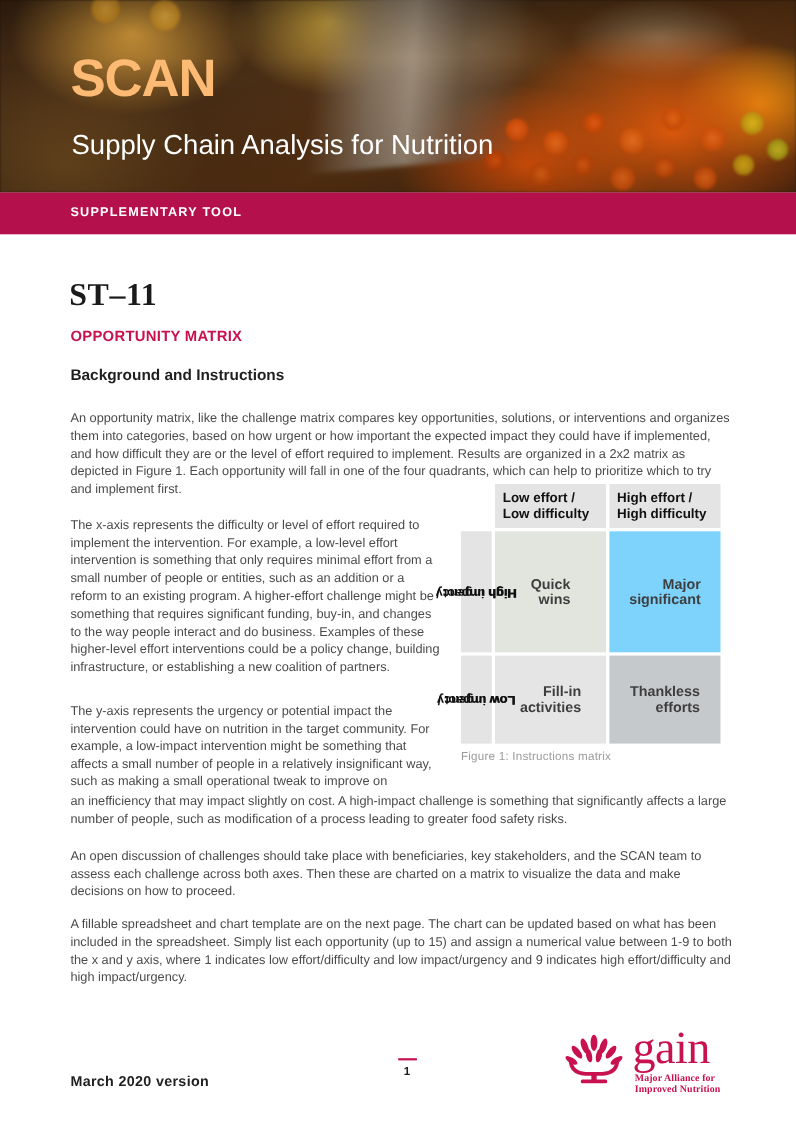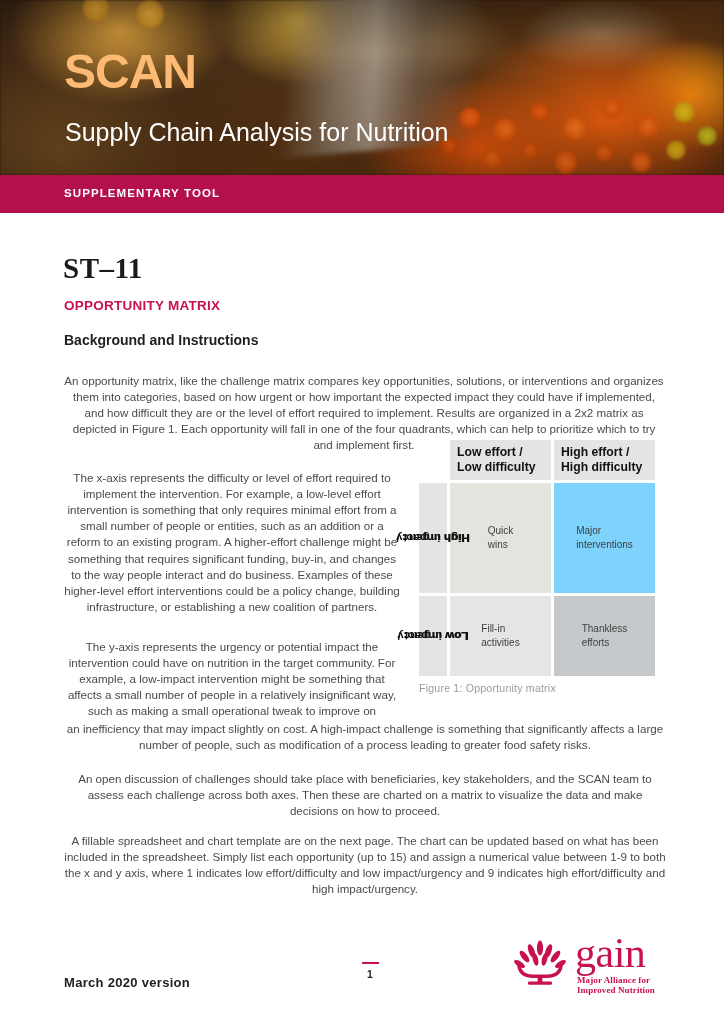--- a/index.html
+++ b/index.html
@@ -142,21 +142,21 @@
     font-size: 14px;
     font-weight: bold;
     color: #1f1f1f;
   }
 
   .para {
     position: absolute;
     font-size: 11.6px;
     line-height: 16.2px;
     color: #4a4a4a;
-    text-align: center;
+    text-align: left;
   }
   .para-intro  { left: 64px; top: 148px; width: 600px; }
   .para-xaxis  { left: 64px; top: 245px; width: 336px; }
   .para-yaxis  { left: 64px; top: 414px; width: 336px; }
   .para-cont   { left: 64px; top: 496px; width: 602px; }
   .para-open   { left: 64px; top: 546px; width: 602px; }
   .para-fill   { left: 64px; top: 608px; width: 602px; }
 
   
   .matrix-figure {
@@ -194,24 +194,25 @@
     font-size: 11.6px;
     font-weight: bold;
     line-height: 14px;
     color: #111111;
     text-align: center;
   }
   .mx-cell {
     display: flex;
     align-items: center;
     justify-content: center;
-    text-align: left;
-    font-size: 10px;
+    text-align: right;
+    font-size: 13px;
     line-height: 14.5px;
     color: #3e3e3e;
+    font-weight: bold;
   }
   .mx-quickwins   { background: #e2e5de; }
   .mx-major       { background: #7dd3fc; }
   .mx-fillin      { background: #e5e5e5; }
   .mx-thankless   { background: #c6c9cb; }
 
   .fig-caption {
     margin-top: 6px;
     font-size: 10.6px;
     color: #9b9b9b;
@@ -331,21 +332,21 @@
       <div class="mx-cell mx-quickwins">
         <div>
           <div>Quick</div>
           <div>wins</div>
         </div>
       </div>
 
       <div class="mx-cell mx-major">
         <div>
           <div>Major</div>
-          <div>interventions</div>
+          <div>significant</div>
         </div>
       </div>
 
       <div class="mx-rowhead">
         <span>
           <span>Low impact /</span><br>
           <span>Low urgency</span>
         </span>
       </div>
 
@@ -357,21 +358,21 @@
       </div>
 
       <div class="mx-cell mx-thankless">
         <div>
           <div>Thankless</div>
           <div>efforts</div>
         </div>
       </div>
 
     </div>
-    <figcaption class="fig-caption">Figure 1: Opportunity matrix</figcaption>
+    <figcaption class="fig-caption">Figure 1: Instructions matrix</figcaption>
   </figure>
 
 </div>
 
 <div class="footer-version">March 2020 version</div>
 
 <div class="footer-pagewrap">
   <div class="footer-rule"></div>
   <div class="footer-pagenum">1</div>
 </div>

